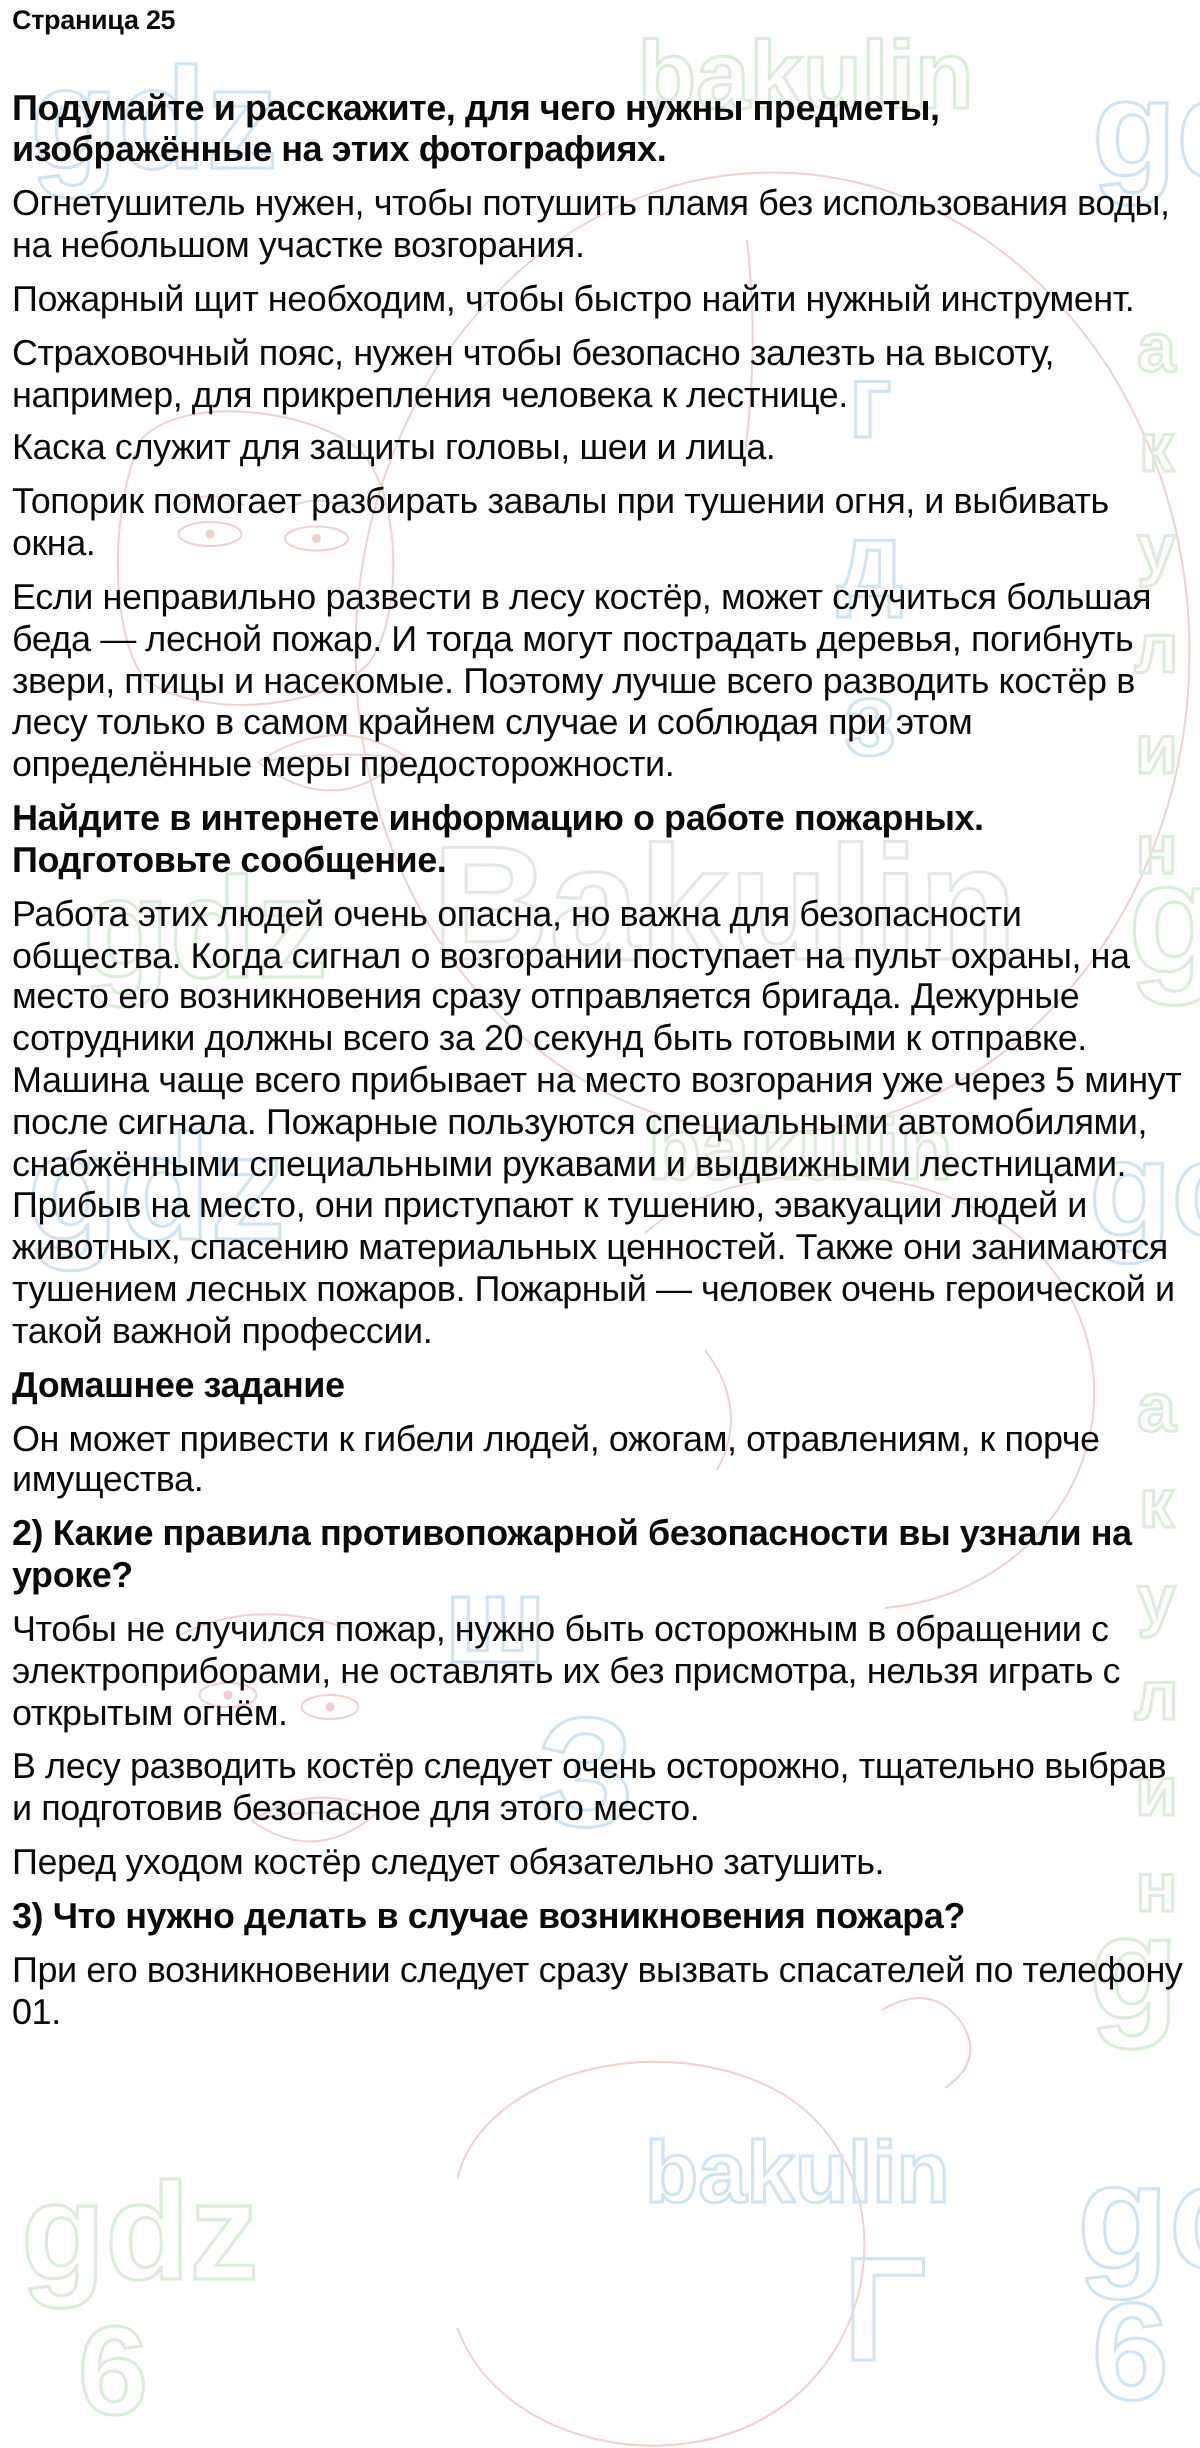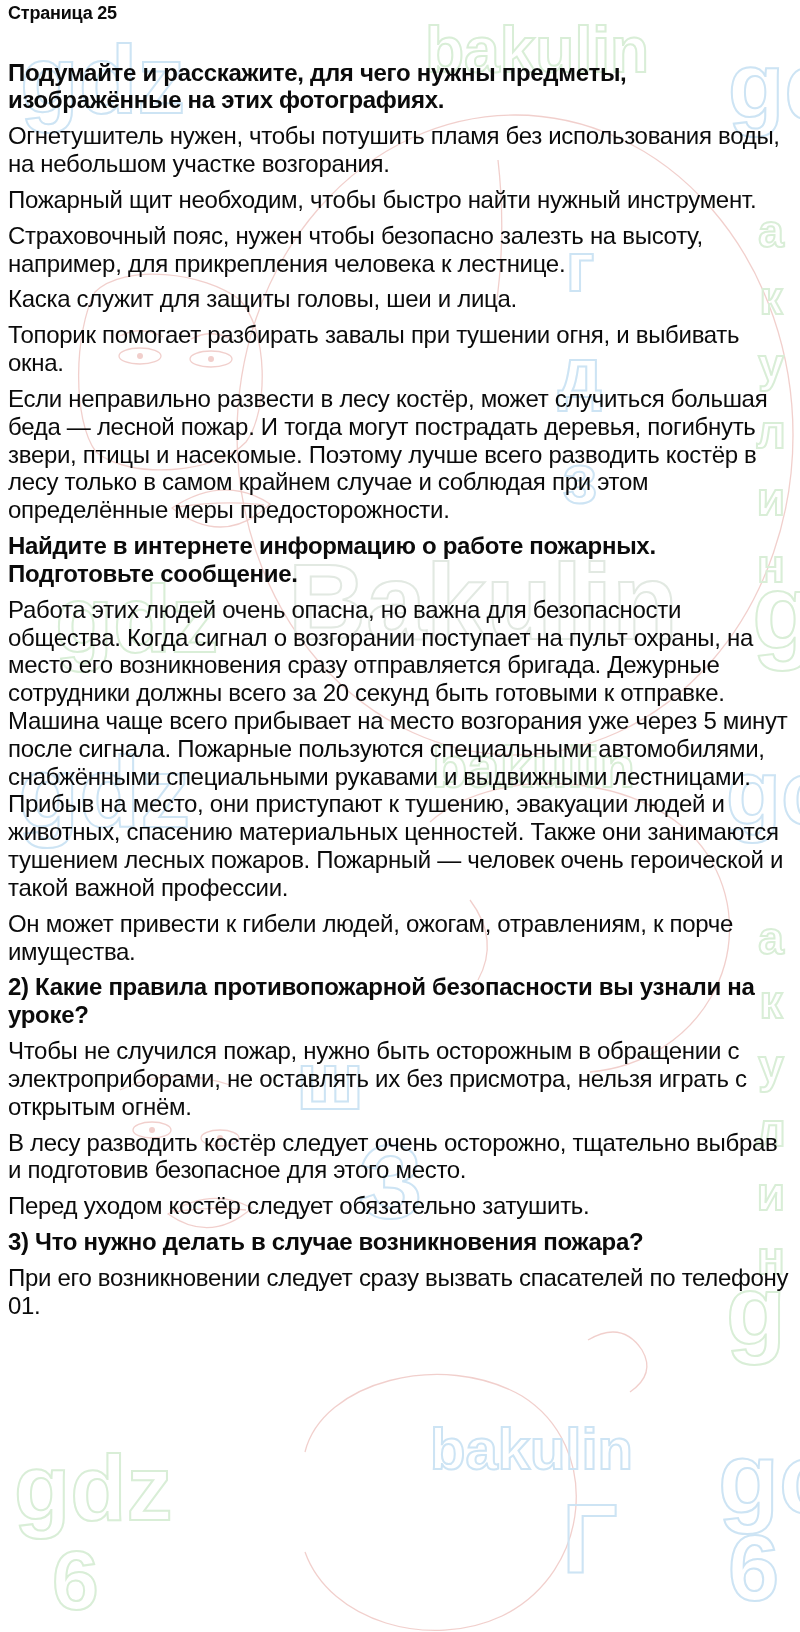--- a/index.html
+++ b/index.html
@@ -133,20 +133,21 @@
     <div id="blocks">
         <p class="blk heading">Подумайте и расскажите, для чего нужны предметы, изображённые на этих фотографиях.</p>
         <p class="blk para">Огнетушитель нужен, чтобы потушить пламя без использования воды, на небольшом участке возгорания.</p>
         <p class="blk para">Пожарный щит необходим, чтобы быстро найти нужный инструмент.</p>
         <p class="blk para">Страховочный пояс, нужен чтобы безопасно залезть на высоту, например, для прикрепления человека к лестнице.</p>
         <p class="blk para">Каска служит для защиты головы, шеи и лица.</p>
         <p class="blk para">Топорик помогает разбирать завалы при тушении огня, и выбивать окна.</p>
         <p class="blk para">Если неправильно развести в лесу костёр, может случиться большая беда — лесной пожар. И тогда могут пострадать деревья, погибнуть звери, птицы и насекомые. Поэтому лучше всего разводить костёр в лесу только в самом крайнем случае и соблюдая при этом определённые меры предосторожности.</p>
         <p class="blk heading">Найдите в интернете информацию о работе пожарных. Подготовьте сообщение.</p>
         <p class="blk para">Работа этих людей очень опасна, но важна для безопасности общества. Когда сигнал о возгорании поступает на пульт охраны, на место его возникновения сразу отправляется бригада. Дежурные сотрудники должны всего за 20 секунд быть готовыми к отправке. Машина чаще всего прибывает на место возгорания уже через 5 минут после сигнала. Пожарные пользуются специальными автомобилями, снабжёнными специальными рукавами и выдвижными лестницами. Прибыв на место, они приступают к тушению, эвакуации людей и животных, спасению материальных ценностей. Также они занимаются тушением лесных пожаров. Пожарный — человек очень героической и такой важной профессии.</p>
+        <p class="blk heading">Домашнее задание</p>
         <p class="blk para">Он может привести к гибели людей, ожогам, отравлениям, к порче имущества.</p>
         <p class="blk heading">2) Какие правила противопожарной безопасности вы узнали на уроке?</p>
         <p class="blk para">Чтобы не случился пожар, нужно быть осторожным в обращении с электроприборами, не оставлять их без присмотра, нельзя играть с открытым огнём.</p>
         <p class="blk para">В лесу разводить костёр следует очень осторожно, тщательно выбрав и подготовив безопасное для этого место.</p>
         <p class="blk para">Перед уходом костёр следует обязательно затушить.</p>
         <p class="blk heading">3) Что нужно делать в случае возникновения пожара?</p>
         <p class="blk para">При его возникновении следует сразу вызвать спасателей по телефону 01.</p>
       </div>
   </main>
 

